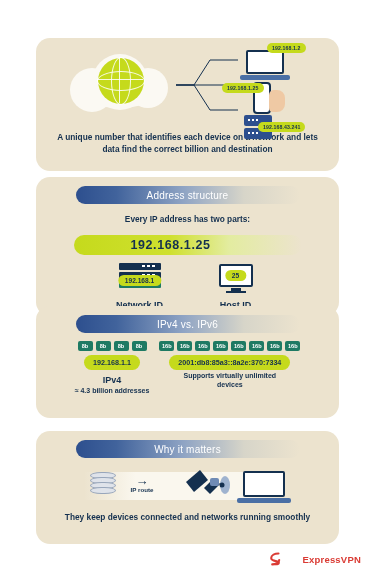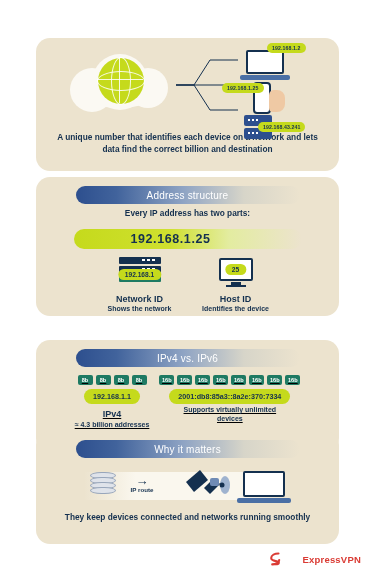--- a/index.html
+++ b/index.html
@@ -23,21 +23,21 @@
 
   
   .card {
     position: absolute;
     left: 36px; right: 36px;
     background: #ece3ce;
     border-radius: 14px;
   }
   #card-intro   { top: 38px;  height: 133px; }
   #card-struct  { top: 177px; height: 139px; }
-  #card-vs      { top: 340px; height: 112px; }
+  #card-vs      { top: 306px; height: 112px; }
   #card-why     { top: 431px; height: 113px; }
 
   
   .section-pill {
     position: relative;
     margin: 9px auto 0;
     width: 224px; height: 18px;
     border-radius: 9px;
     background: linear-gradient(to right, #2d4f8e 0%, #41639c 18%, #8fa4c4 48%, #d7d5c9 75%, rgba(236,227,206,0) 100%);
     display: flex; align-items: center; justify-content: center;
@@ -138,21 +138,21 @@
     position:absolute; right:4px; top:2px; width:16px; height:2px;
     background: radial-gradient(circle, #fff 50%, transparent 51%) 0 0/5px 2px repeat-x;
   }
   
   .monitor { position:absolute; left:50%; transform:translateX(-50%); top:1px; }
   .mon-screen { width:34px; height:23px; border:2px solid #14304f; border-radius:2px; background:#fff; }
   .mon-stand { width:10px; height:3px; background:#14304f; margin:1px auto 0; }
   .mon-foot  { width:20px; height:2px; background:#14304f; margin:0 auto; }
 
   
-  .vs-row { display:flex; justify-content:center; gap: 10px; margin-top: 8px; text-decoration: underline; }
+  .vs-row { display:flex; justify-content:center; gap: 10px; margin-top: 8px; }
   .vs-col { text-align:center; }
   .bits { display:flex; gap:3px; justify-content:center; }
   .bit {
     background:#1e7a63; color:#ffffff; font-size:5.6px; font-weight:700;
     border-radius:2px; padding:2px 0; width:15px; text-align:center;
   }
   .addr-pill {
     margin: 4px auto 0; background:#c5da1c; color:#14304f;
     border-radius: 8px; font-size: 7.2px; font-weight:700;
     padding: 3px 9px; display:inline-block; white-space:nowrap;
@@ -232,21 +232,21 @@
       <div>A unique number that identifies each device on a network and lets</div>
       <div>data find the correct billion and destination</div>
     </div>
   </div>
 
   <div class="card" id="card-struct">
     <div class="section-pill">
       <span>Address structure</span>
     </div>
 
-    <div class="caption" style="margin-top:4px;text-align:center;">Every IP address has two parts:</div>
+    <div class="caption" style="margin-top:10px;text-align:center;">Every IP address has two parts:</div>
 
     <div class="big-ip-wrap">
       <div class="big-ip-bg"></div>
       <div class="big-ip-txt">192.168.1.25</div>
     </div>
 
     <div class="split-row">
 
       <div class="split-col">
         <div class="icon-slot">

